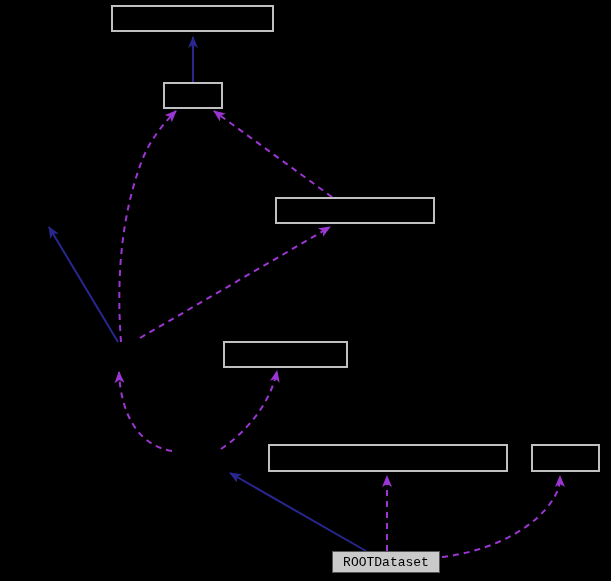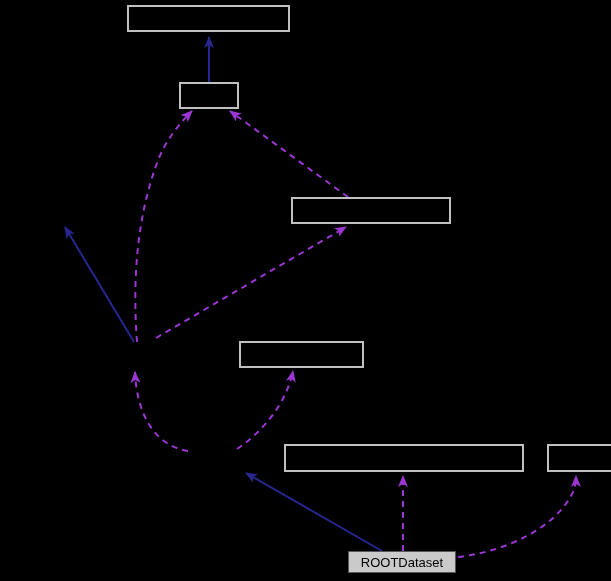--- a/index.html
+++ b/index.html
@@ -13,21 +13,21 @@
     --edge-usage:#9c36d2;
   }
   html,body{margin:0;padding:0;}
   body{
     width:611px;height:581px;
     background:var(--bg);
     font-family:"Liberation Sans", sans-serif;
     position:relative;
     overflow:hidden;
   }
-  .stage{position:absolute;left:16px;top:0;width:550px;height:581px;}
+  .stage{position:absolute;left:0;top:0;width:550px;height:581px;font-family:Liberation Mono, monospace;}
   .edges{position:absolute;left:0;top:0;width:611px;height:581px;}
   .node{
     position:absolute;
     box-sizing:border-box;
     background:var(--node-fill);
     border:2px solid var(--node-border);
   }
   
   .n-top      {left:111px;top:5px;  width:163px;height:27px;}
   .n-small    {left:163px;top:82px; width:60px; height:27px;}

